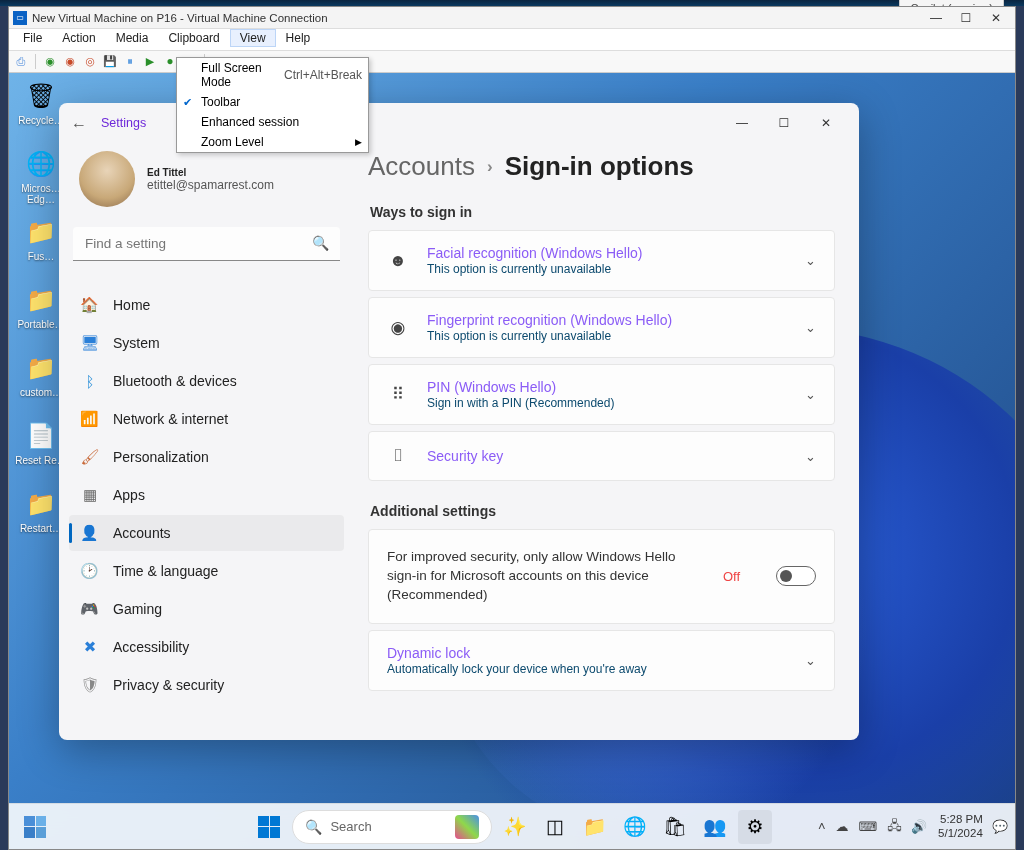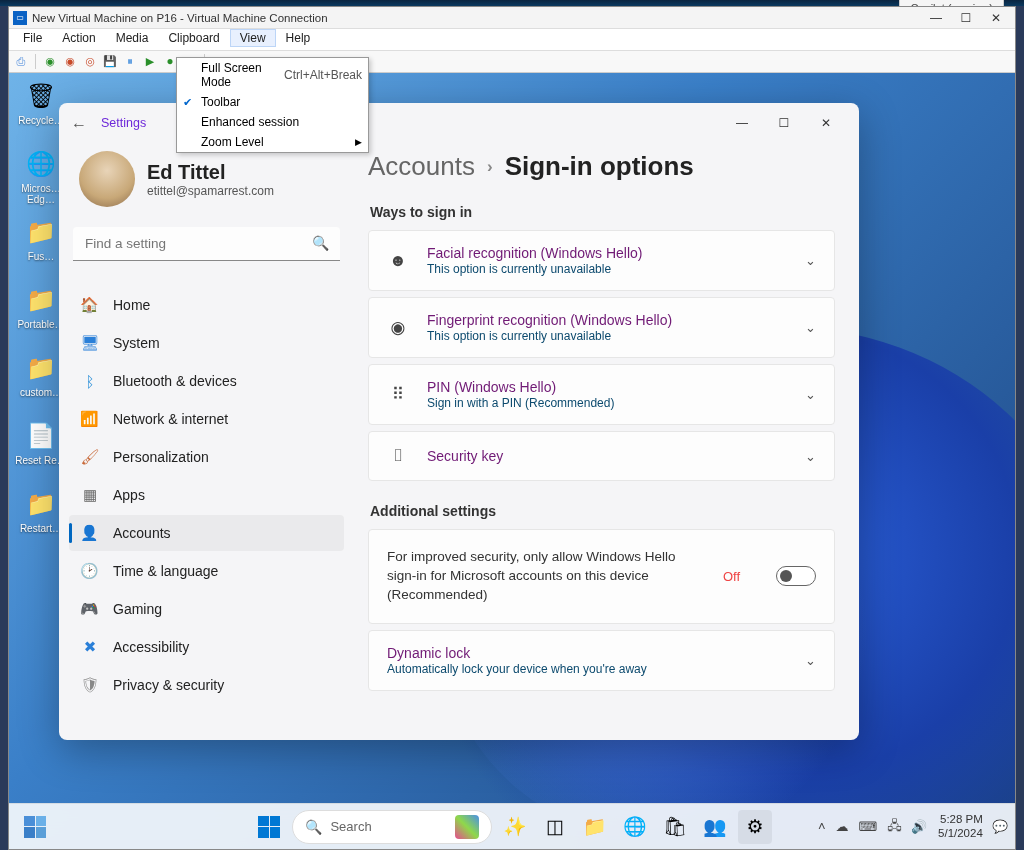--- a/index.html
+++ b/index.html
@@ -44,21 +44,21 @@
 .back-btn { width:30px; font-size:16px; color:#555; cursor:default; }
 .set-title { font-size:12.5px; color:#6d28d9; }
 .win-ctrl { margin-left:auto; display:flex; }
 .win-ctrl span { width:42px; height:30px; display:flex; align-items:center; justify-content:center; font-size:12px; color:#333; cursor:default; }
 .set-body { flex:1; display:flex; overflow:hidden; }
 
 
 .sidebar { width:295px; padding:0 10px 10px 10px; display:flex; flex-direction:column; }
 .profile { display:flex; align-items:center; gap:12px; padding:8px 10px 16px 10px; }
 .avatar { width:56px; height:56px; border-radius:50%; background:#d4c4a0; background:radial-gradient(circle at 50% 35%,#e8d4b8 0%,#c8a878 60%,#886848 100%); }
-.profile .name { font-size:20px; font-weight:600; color:#222; }
+.profile .name { font-size:10px; font-weight:600; color:#222; }
 .profile .email { font-size:12px; color:#555; }
 .search-box { position:relative; margin:4px 4px 26px 4px; }
 .search-box input { width:100%; height:34px; border:none; border-bottom:1.5px solid #888; background:#fdfdfd; padding:0 34px 0 12px; font-size:13.5px; color:#666; border-radius:4px 4px 0 0; }
 .search-box .sicon { position:absolute; right:10px; top:8px; font-size:14px; color:#555; }
 .nav-item { display:flex; align-items:center; gap:14px; padding:9px 12px; border-radius:4px; font-size:14px; color:#222; cursor:default; margin-bottom:2px; }
 .nav-item.selected { background:#eaeaec; position:relative; }
 .nav-item.selected::before { content:""; position:absolute; left:0; top:8px; bottom:8px; width:3px; background:#0067c0; border-radius:2px; }
 .nav-item .ni-icon { width:18px; height:18px; display:flex; align-items:center; justify-content:center; font-size:15px; }
 
 
@@ -66,21 +66,21 @@
 .main::-webkit-scrollbar { width:3px; }
 .main::-webkit-scrollbar-thumb { background:#bbb; }
 .breadcrumb { font-size:26px; font-weight:600; color:#222; margin:4px 0 22px 0; display:flex; align-items:center; gap:12px; }
 .breadcrumb .crumb1 { color:#666; font-weight:500; }
 .breadcrumb .chev { color:#888; font-size:17px; }
 .section-title { font-size:14px; font-weight:600; color:#333; margin:0 0 10px 2px; }
 .card { background:#fdfdfd; border:1px solid #e6e6e6; border-radius:4px; margin-bottom:6px; }
 .card-row { display:flex; align-items:center; padding:14px 18px; gap:18px; cursor:default; }
 .card-row .cicon { width:22px; display:flex; align-items:center; justify-content:center; font-size:17px; color:#444; }
 .card-row .ctext { flex:1; }
-.card-row .ctitle { font-size:14px; color:#701a75; margin-bottom:1px; }
+.card-row .ctitle { font-size:14px; color:#8b5cf6; margin-bottom:1px; }
 .card-row .cdesc { font-size:12px; color:#0c4a6e; }
 .card-row .expand { font-size:13px; color:#555; }
 .toggle-row { display:flex; align-items:center; padding:18px 18px; gap:16px; }
 .toggle-row .ttext { flex:1; font-size:13.5px; color:#333; line-height:1.4; }
 .toggle-row .toff { font-size:13px; color:#ef4444; margin-right:20px; }
 .toggle { width:40px; height:20px; border-radius:10px; border:1px solid #666; background:#fff; position:relative; }
 .toggle::after { content:""; position:absolute; left:3px; top:3px; width:12px; height:12px; border-radius:50%; background:#555; }
 
 
 .taskbar { position:absolute; left:0; right:0; bottom:0; height:46px; background:rgba(245,248,252,0.92); backdrop-filter:blur(10px); border-top:1px solid rgba(0,0,0,0.08); display:flex; align-items:center; }

